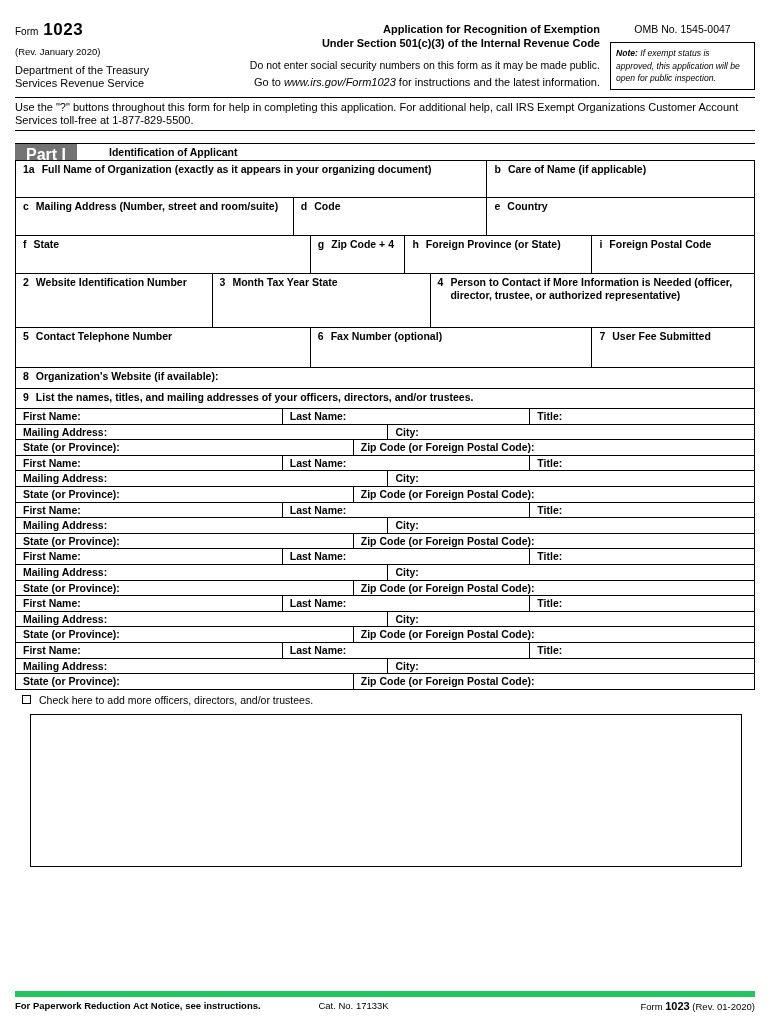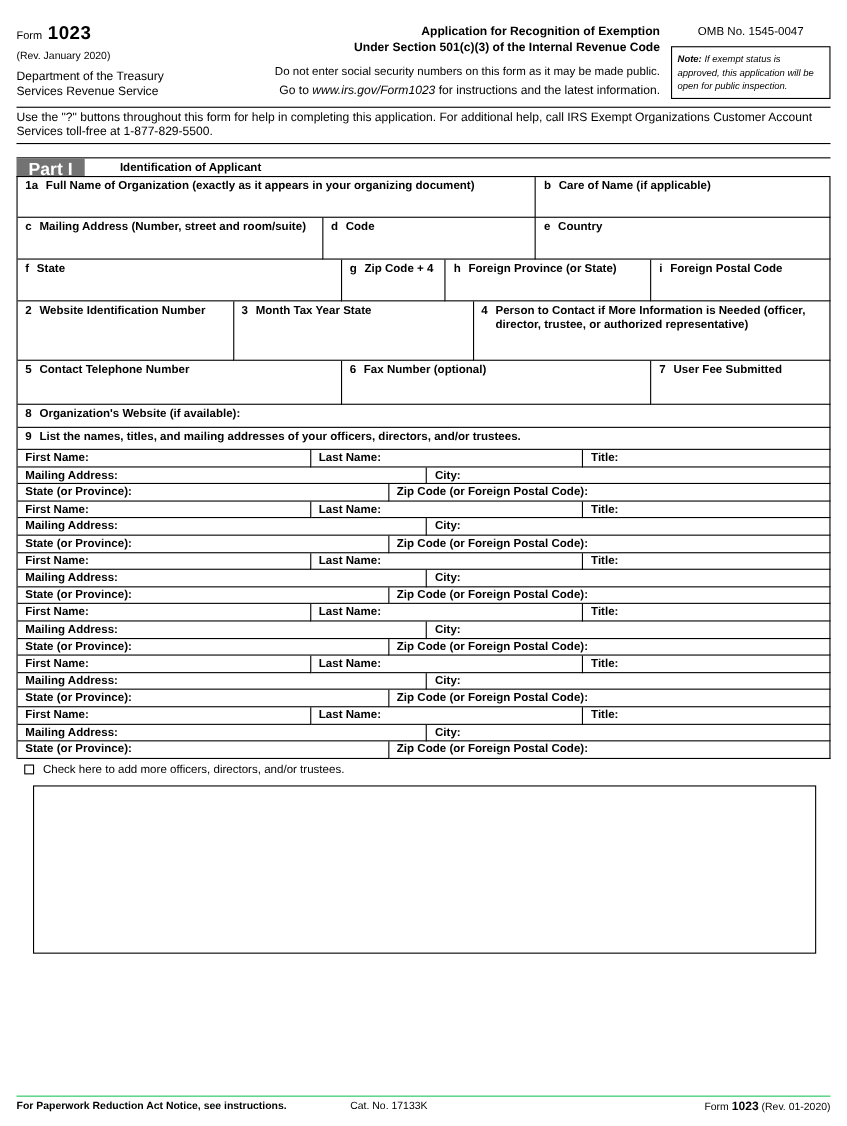--- a/index.html
+++ b/index.html
@@ -55,21 +55,21 @@
   .cP1{flex:0 0 50.4%} .cQ1{flex:0 0 45.7%}
   .cfill{flex:1 1 0}
 
   
   .chk-row { display:flex; align-items:center; padding-left:7px; height:20px; }
   .chkbox { width:9px; height:9px; border:1px solid #000; margin-right:8px; flex:0 0 auto; }
   .chk-lbl { font-size:10.5px; }
   .bigbox { border:1px solid #000; height:153px; margin:4px 13px 0 15px; }
 
   
-  .footer { position:absolute; left:15px; right:15px; bottom:13px; border-top:1px solid #22c55e; padding-top:3px; font-size:9.5px; }
+  .footer { position:absolute; left:15px; right:15px; bottom:13px; border-top:6px solid #22c55e; padding-top:3px; font-size:9.5px; }
   .f-left { font-weight:bold; }
   .f-cat { position:absolute; left:41%; top:3px; }
   .f-right { position:absolute; right:0; top:3px; }
   .f-right .f-num { font-weight:bold; font-size:11px; }
 </style>
 </head>
 <body>
 
 <div class="page">
 

